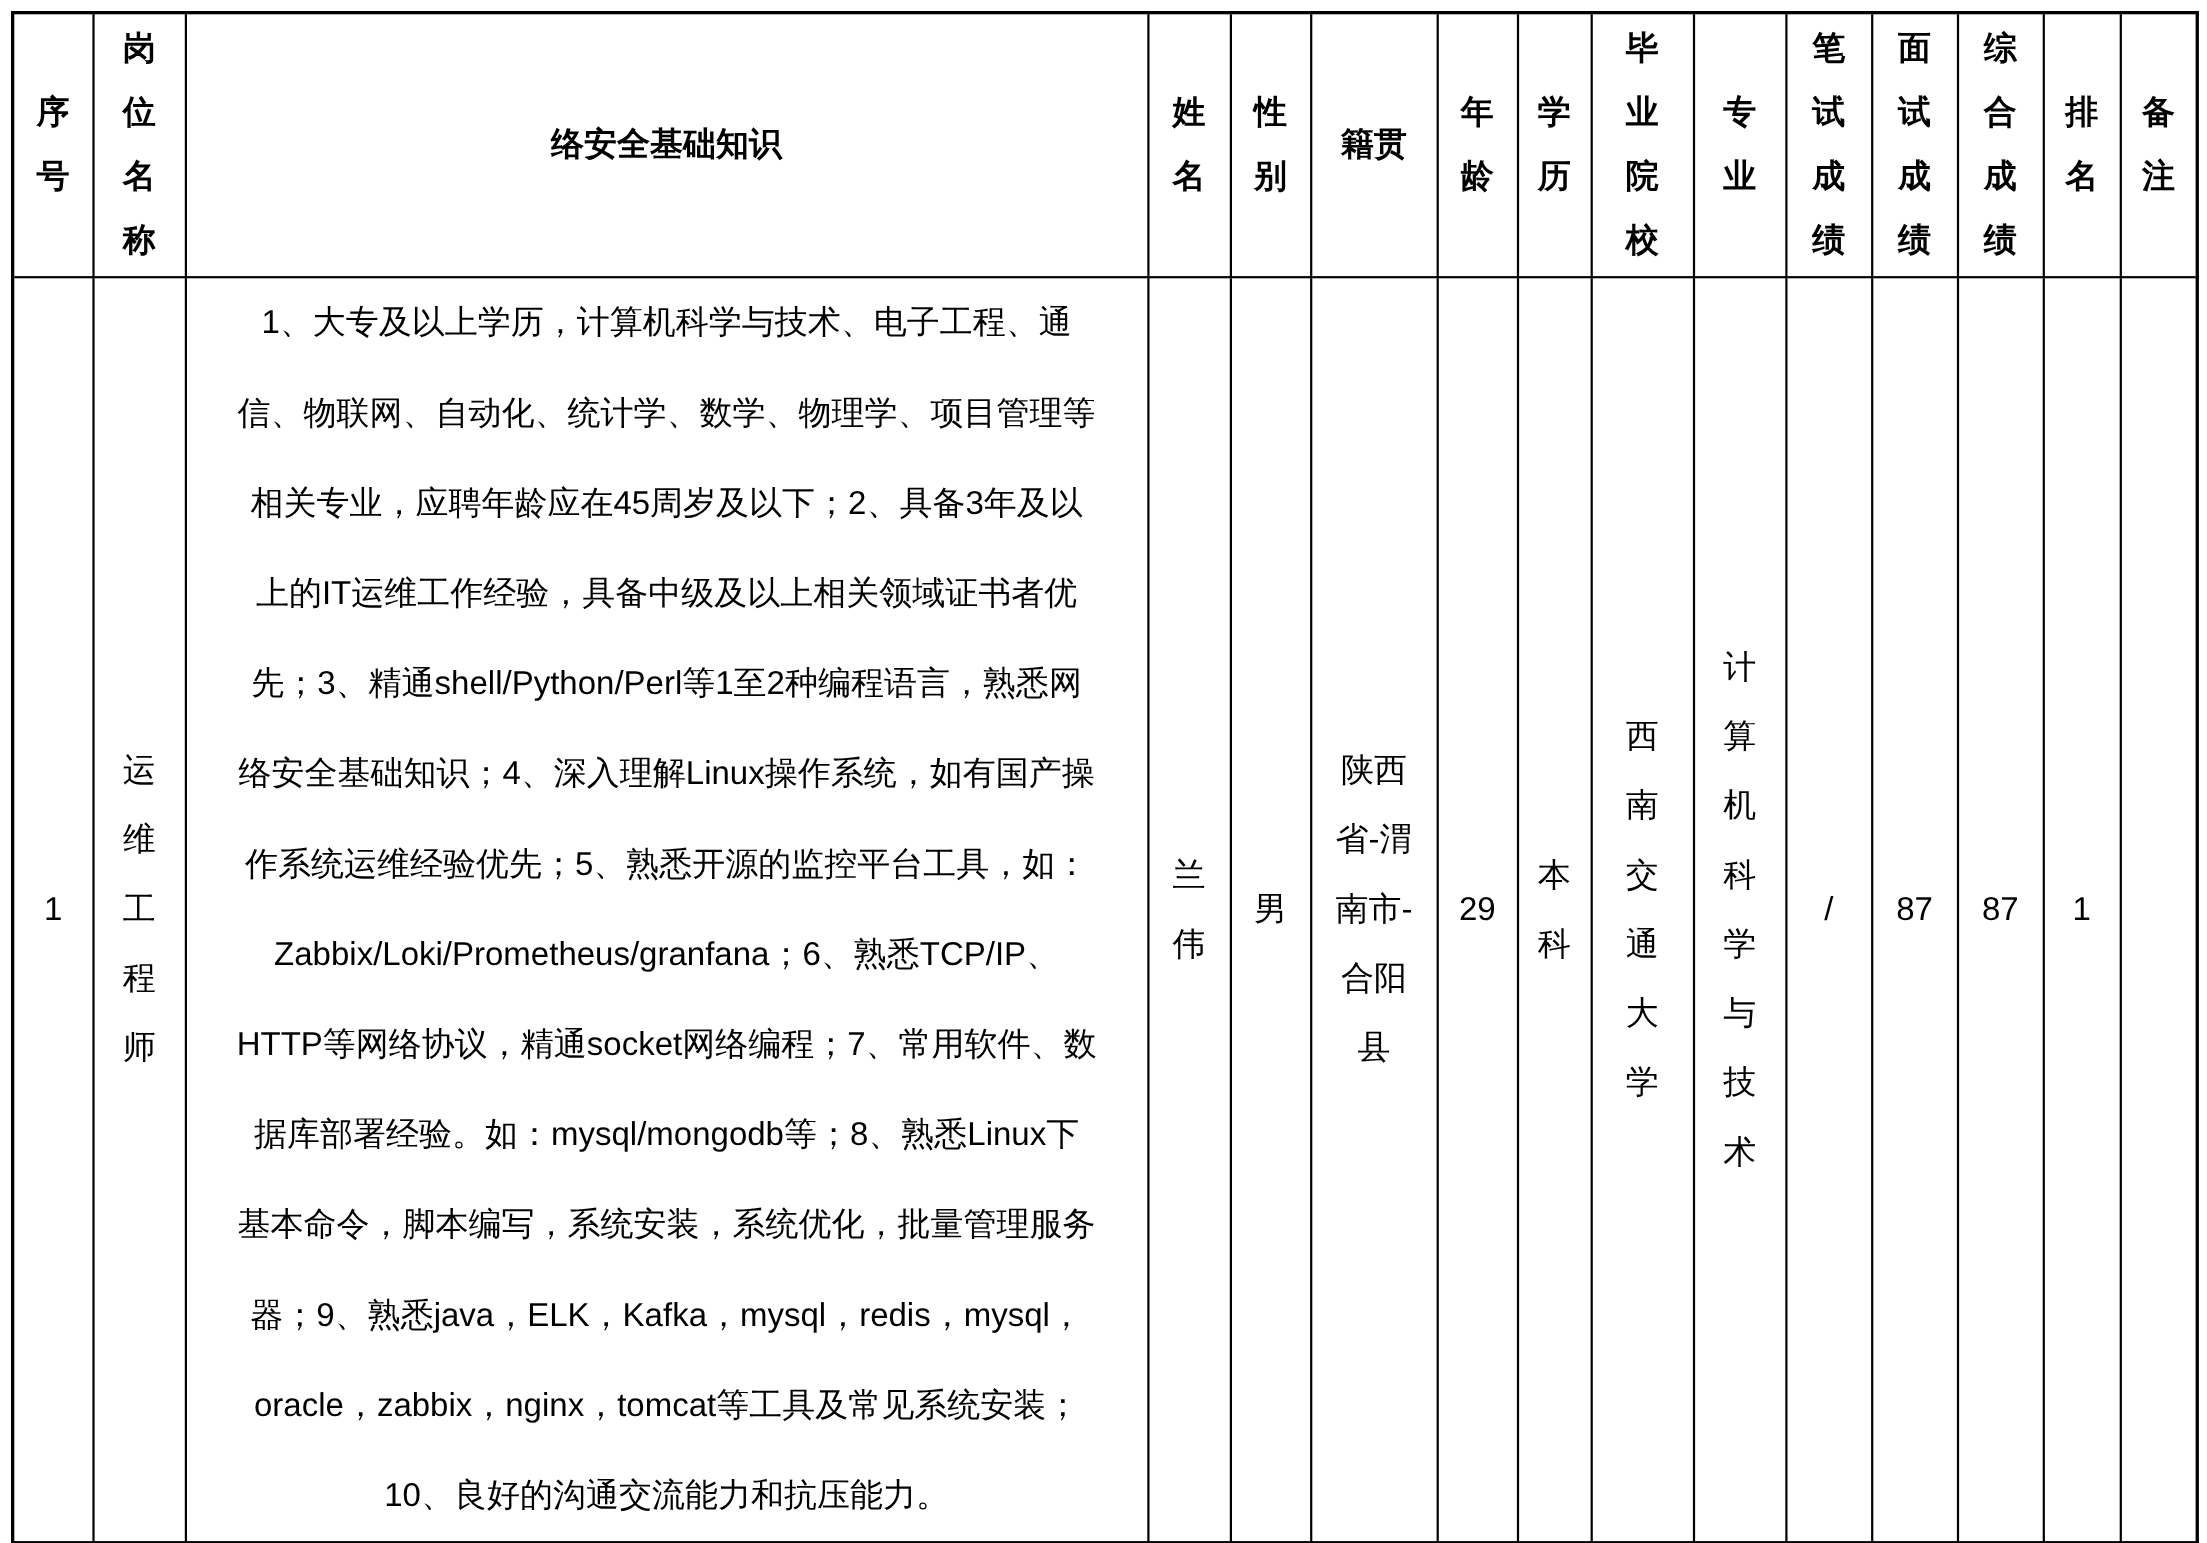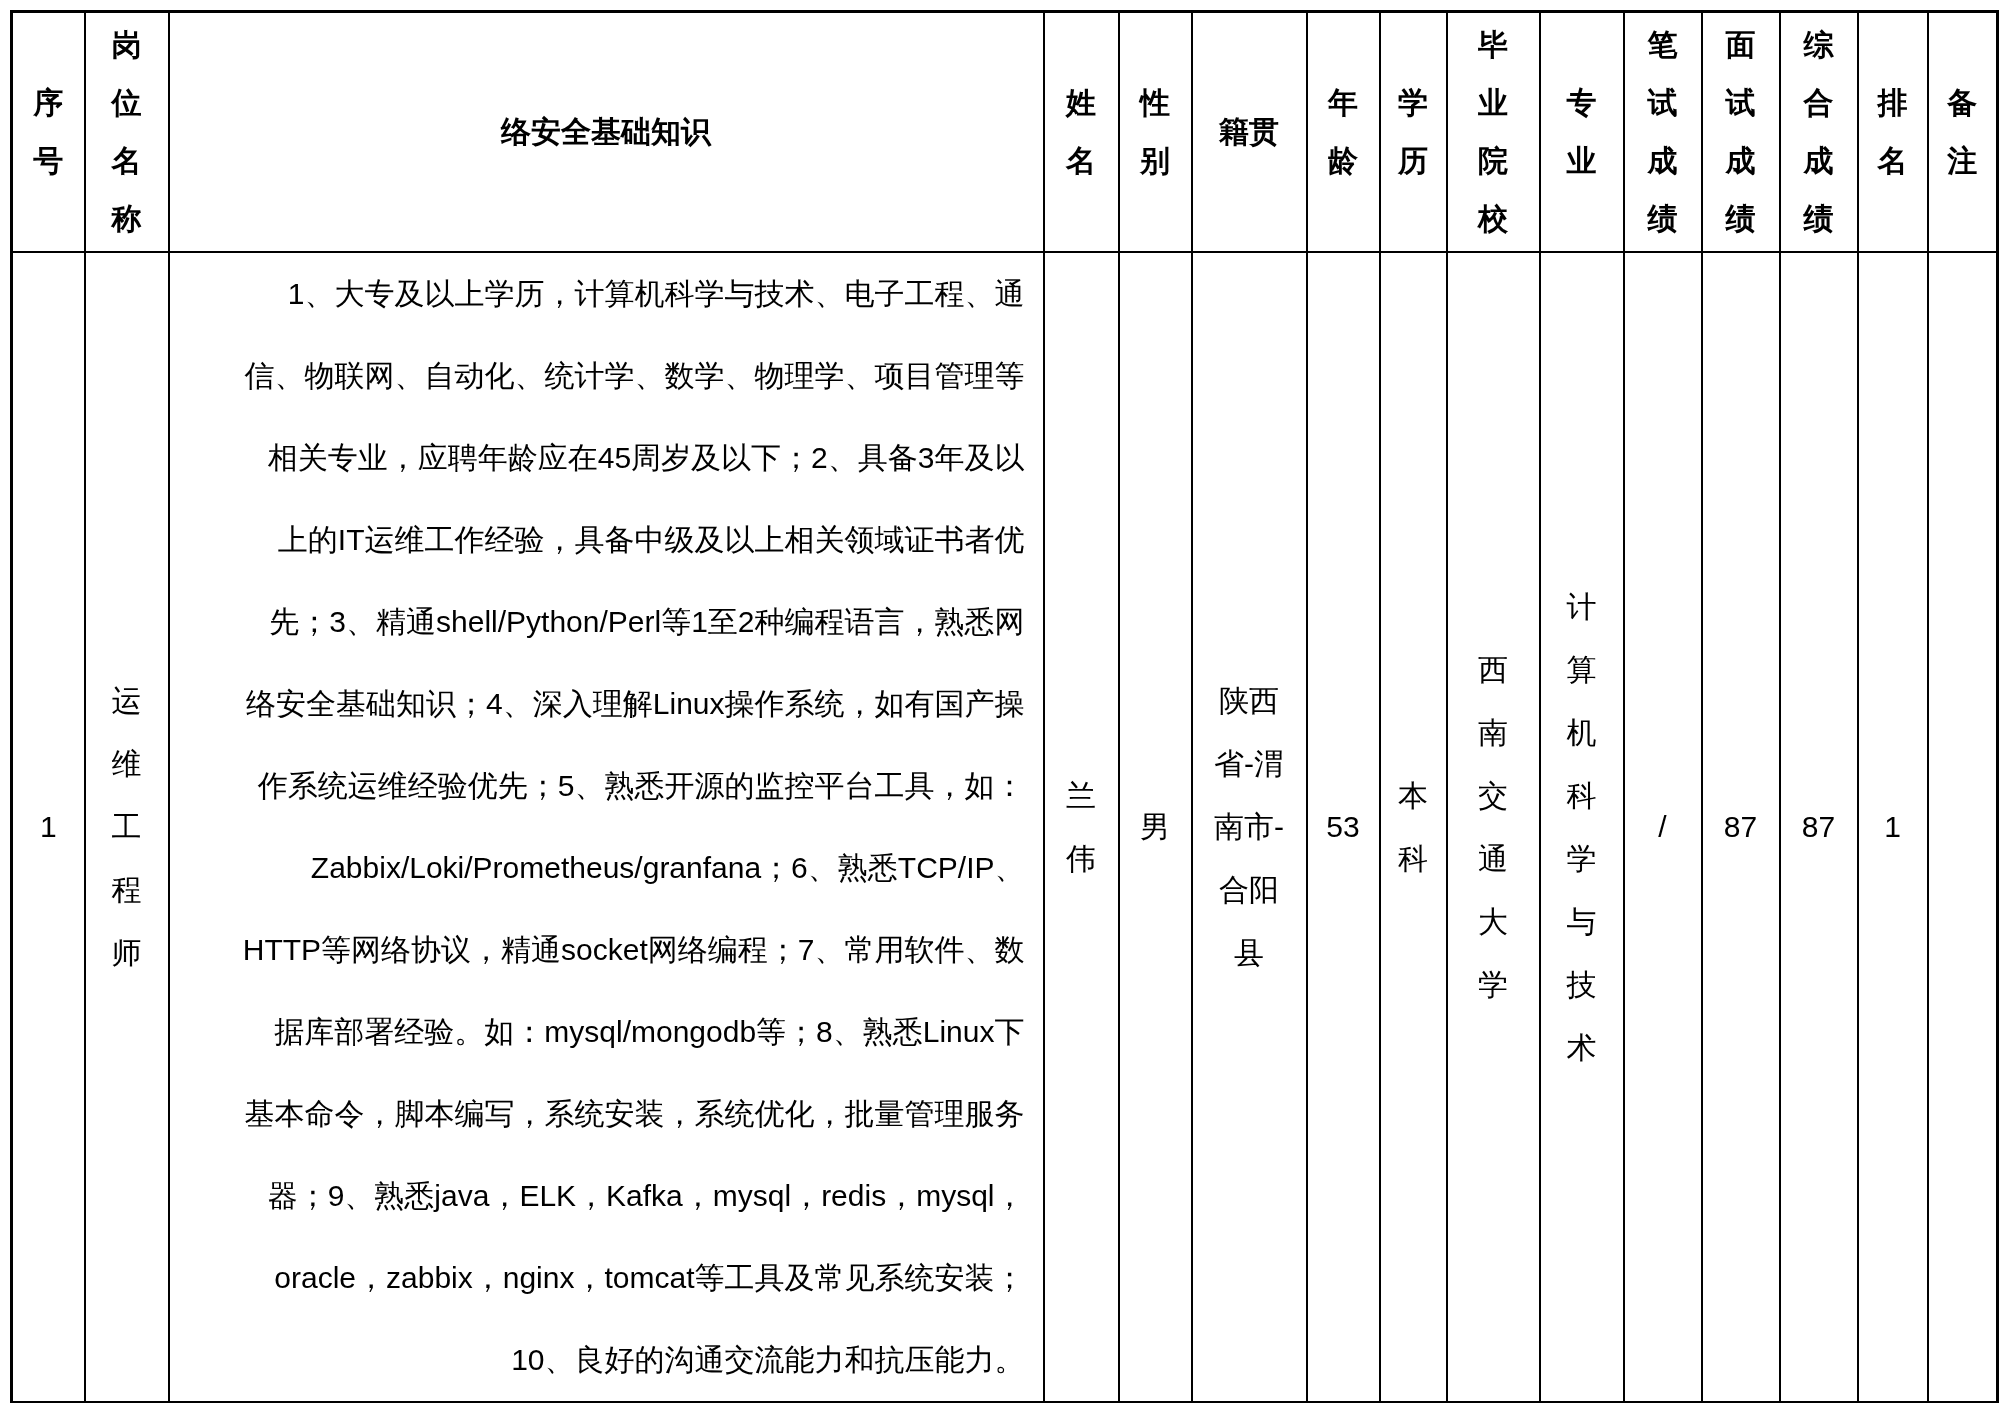--- a/index.html
+++ b/index.html
@@ -33,21 +33,21 @@
     font-size: 30px;
     font-weight: bold;
     line-height: 58px;
   }
   td {
     font-size: 30px;
     font-weight: normal;
     line-height: 63px;
   }
   td.req {
-    text-align: right;
+    text-align: center;
     padding: 0 18px;
     line-height: 82px;
   }
 </style>
 </head>
 <body>
 
 <table class="candidate">
   <colgroup>
     <col style="width:73px">
@@ -131,21 +131,21 @@
 oracle，zabbix，nginx，tomcat等工具及常见系统安装；
 10、良好的沟通交流能力和抗压能力。</td>
       <td>兰
 伟</td>
       <td>男</td>
       <td>陕西
 省-渭
 南市-
 合阳
 县</td>
-      <td>53</td>
+      <td>29</td>
       <td>本
 科</td>
       <td>西
 南
 交
 通
 大
 学</td>
       <td>计
 算

